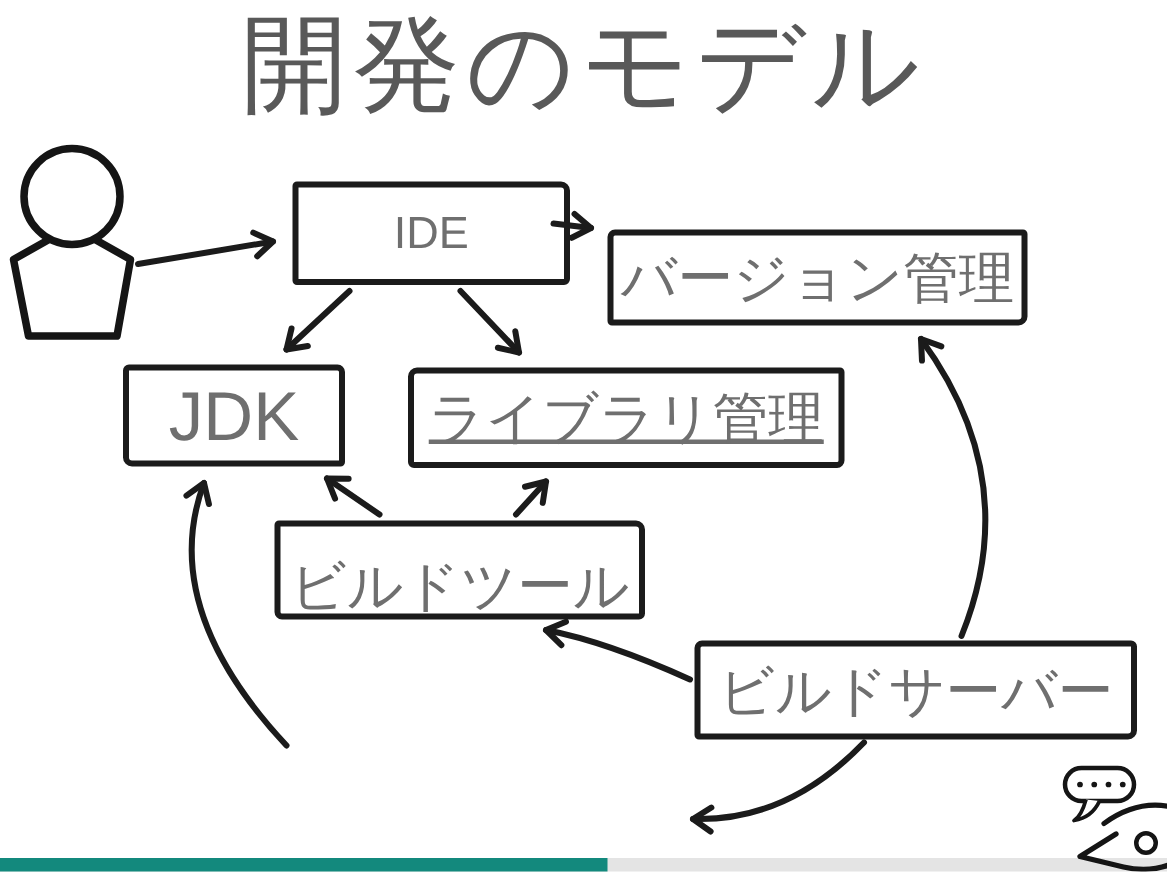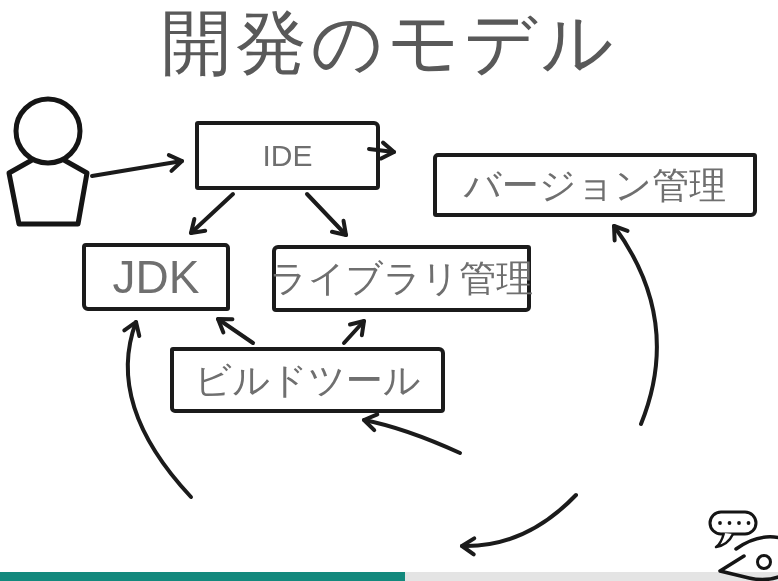--- a/index.html
+++ b/index.html
@@ -20,24 +20,24 @@
     background:#ffffff;
     border:4px solid #1b1b1b;
     border-radius:4px;
     display:flex;align-items:center;justify-content:center;
     color:#6f6f6f;
     box-sizing:border-box;
     white-space:nowrap;
   }
   .node .lbl{display:block;line-height:1;}
   .n-ide        {left:195px;top:121px;width:185px;height:69px;font-size:30px;border-radius:3px 6px 4px 3px;}
-  .n-version    {left:405px;top:153px;width:324px;height:64px;font-size:37px;border-radius:5px 3px 6px 3px;margin-left:28px;}
+  .n-version    {left:405px;top:153px;width:280px;height:64px;font-size:37px;border-radius:5px 3px 6px 3px;}
   .n-jdk        {left:82px; top:243px;width:148px;height:68px;font-size:46px;border-radius:4px 5px 3px 6px;}
-  .n-library    {left:272px;top:245px;width:259px;height:67px;font-size:37px;border-radius:6px 3px 5px 4px;}
-  .n-buildtool  {left:170px;top:347px;width:275px;height:66px;font-size:37px;border-radius:3px 6px 4px 5px;}
+  .n-library    {left:272px;top:245px;width:291px;height:67px;font-size:37px;border-radius:6px 3px 5px 4px;text-decoration:underline;}
+  .n-buildtool  {left:183px;top:347px;width:247px;height:66px;font-size:37px;border-radius:3px 6px 4px 5px;align-items:flex-end;}
   .n-buildserver{left:463px;top:427px;width:295px;height:66px;font-size:37px;border-radius:5px 4px 6px 3px;}
   .n-application{left:77px; top:500px;width:369px;height:66px;font-size:37px;border-radius:4px 6px 3px 5px;}
   .overlay{
     position:absolute;left:0;top:0;width:778px;height:581px;
     pointer-events:none;
   }
   .progress-track{
     position:absolute;left:0;top:572px;width:778px;height:9px;
     background:#e4e4e4;
   }
@@ -60,20 +60,23 @@
     <span class="lbl">バージョン管理</span>
   </div>
   <div class="node n-jdk">
     <span class="lbl">JDK</span>
   </div>
   <div class="node n-library">
     <span class="lbl">ライブラリ管理</span>
   </div>
   <div class="node n-buildtool">
     <span class="lbl">ビルドツール</span>
+  </div>
+  <div class="node n-buildserver">
+    <span class="lbl">ビルドサーバー</span>
   </div>
 
   <div class="progress-track">
     <div class="progress-fill" style="width: 52%;"></div>
   </div>
 
   <svg class="overlay" width="778" height="581" viewBox="0 0 778 581">
     <defs>
       <marker id="vhead" markerUnits="userSpaceOnUse" markerWidth="34" markerHeight="30" refX="1" refY="15" orient="auto" overflow="visible">
         <path d="M 3 7 L 15 15 L 3 23" fill="none" stroke="#1b1b1b" stroke-width="4" stroke-linecap="round" stroke-linejoin="round" transform="translate(-14,0)"></path>

